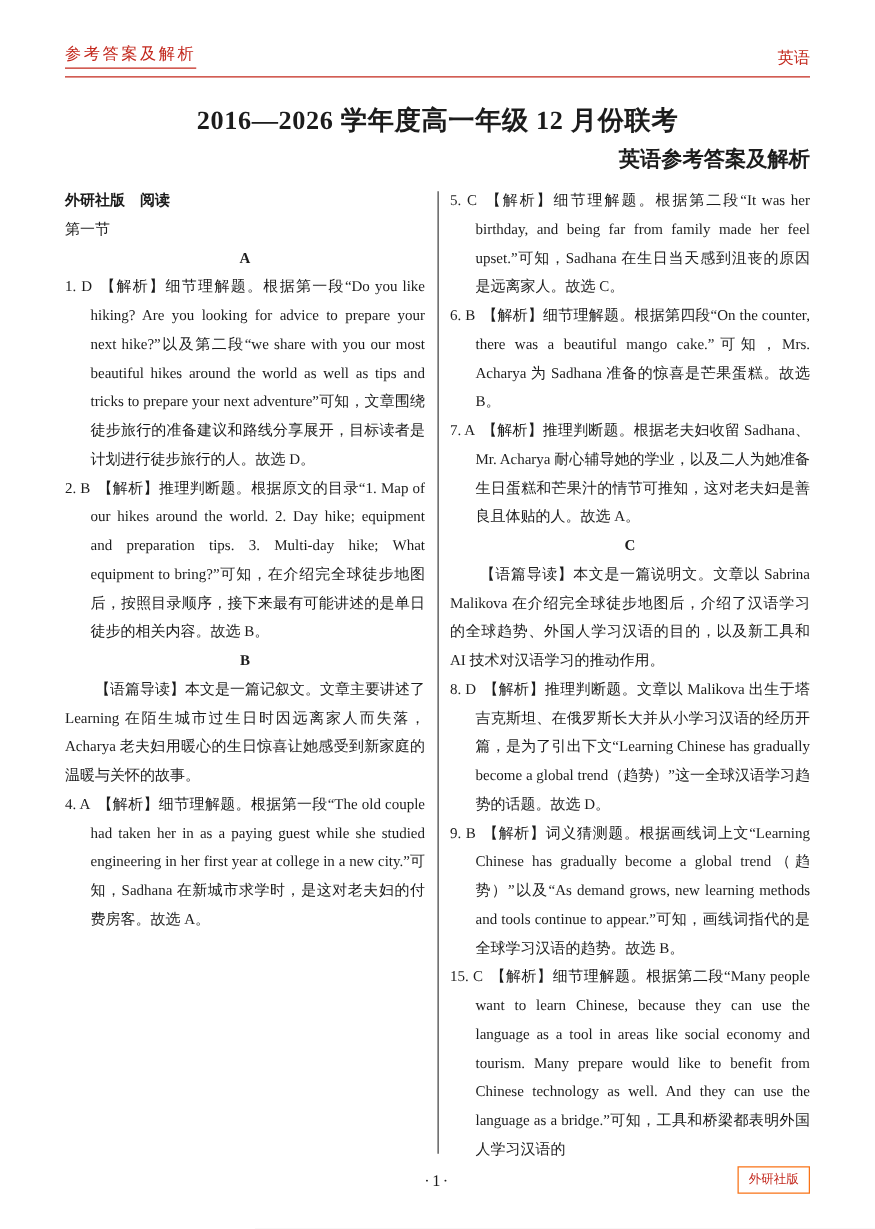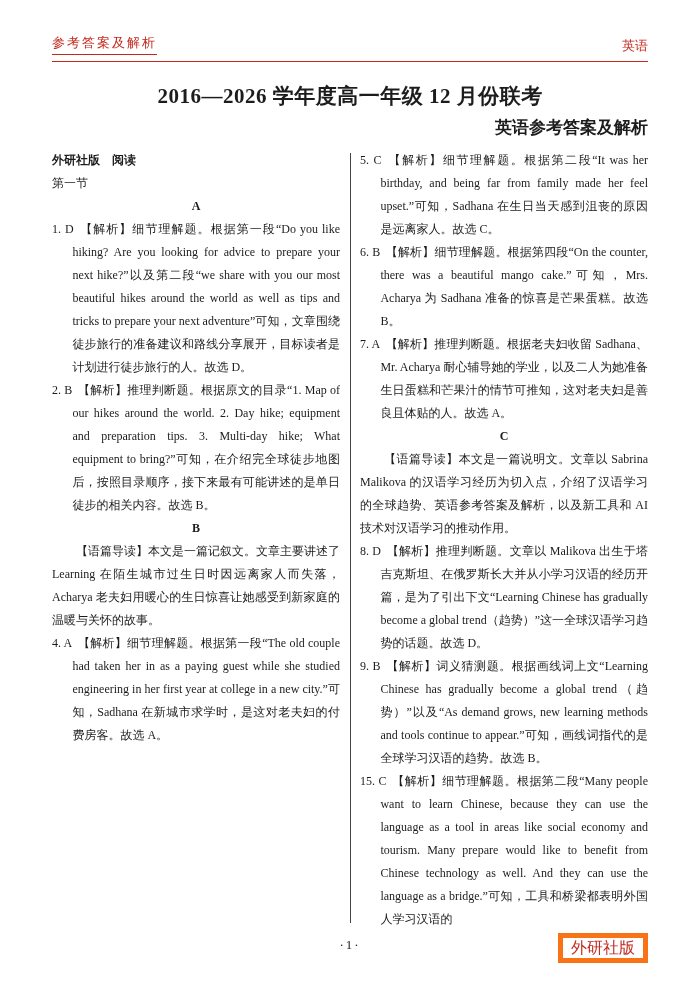--- a/index.html
+++ b/index.html
@@ -23,22 +23,22 @@
   .section { font-weight:bold; }
   .subsection { font-weight:normal; }
   .plabel { text-align:center; font-weight:bold; }
   .intro { text-indent:2em; }
   .item { padding-left:1.7em; text-indent:-1.7em; }
   .num { margin-right:0.45em; }
   .tag { font-weight:normal; }
   .footer { position:absolute; left:52px; right:52px; bottom:26px; height:24px;
     display:flex; align-items:center; justify-content:center; }
   .pagenum { font-size:13px; letter-spacing:2px; }
-  .publisher { position:absolute; right:0; top:0; border:5px solid #f97316;
-    color:var(--accent); font-size:16px; line-height:18px; padding:1px 8px; }
+  .publisher { position:absolute; right:0; top:0; border:1px solid #f97316;
+    color:var(--accent); font-size:10px; line-height:18px; padding:1px 8px; }
 </style>
 </head>
 <body>
 
 <div class="page">
 
   <div class="topbar">
     <span class="hleft">参考答案及解析</span>
     <span class="hright">英语</span>
   </div>
@@ -60,21 +60,21 @@
       <p class="item"><span class="num">4. A</span><b class="tag">【解析】</b><span>细节理解题。根据第一段“The old couple had taken her in as a paying guest while she studied engineering in her first year at college in a new city.”可知，Sadhana 在新城市求学时，是这对老夫妇的付费房客。故选 A。</span></p>
     </div>
 
     <div class="divider"></div>
 
     <div class="col">
       <p class="item"><span class="num">5. C</span><b class="tag">【解析】</b><span>细节理解题。根据第二段“It was her birthday, and being far from family made her feel upset.”可知，Sadhana 在生日当天感到沮丧的原因是远离家人。故选 C。</span></p>
       <p class="item"><span class="num">6. B</span><b class="tag">【解析】</b><span>细节理解题。根据第四段“On the counter, there was a beautiful mango cake.”可知，Mrs. Acharya 为 Sadhana 准备的惊喜是芒果蛋糕。故选 B。</span></p>
       <p class="item"><span class="num">7. A</span><b class="tag">【解析】</b><span>推理判断题。根据老夫妇收留 Sadhana、Mr. Acharya 耐心辅导她的学业，以及二人为她准备生日蛋糕和芒果汁的情节可推知，这对老夫妇是善良且体贴的人。故选 A。</span></p>
       <p class="plabel">C</p>
-      <p class="intro"><b class="tag">【语篇导读】</b><span>本文是一篇说明文。文章以 Sabrina Malikova 的汉语学习经历为切入点，介绍了汉语学习的全球趋势、英语参考答案及解析，以及新工具和 AI 技术对汉语学习的推动作用。</span></p>
+      <p class="intro"><b class="tag">【语篇导读】</b><span>本文是一篇说明文。文章以 Sabrina Malikova 在介绍完全球徒步地图后，介绍了汉语学习的全球趋势、外国人学习汉语的目的，以及新工具和 AI 技术对汉语学习的推动作用。</span></p>
       <p class="item"><span class="num">8. D</span><b class="tag">【解析】</b><span>推理判断题。文章以 Malikova 出生于塔吉克斯坦、在俄罗斯长大并从小学习汉语的经历开篇，是为了引出下文“Learning Chinese has gradually become a global trend（趋势）”这一全球汉语学习趋势的话题。故选 D。</span></p>
       <p class="item"><span class="num">9. B</span><b class="tag">【解析】</b><span>词义猜测题。根据画线词上文“Learning Chinese has gradually become a global trend（趋势）”以及“As demand grows, new learning methods and tools continue to appear.”可知，画线词指代的是全球学习汉语的趋势。故选 B。</span></p>
       <p class="item"><span class="num">15. C</span><b class="tag">【解析】</b><span>细节理解题。根据第二段“Many people want to learn Chinese, because they can use the language as a tool in areas like social economy and tourism. Many prepare would like to benefit from Chinese technology as well. And they can use the language as a bridge.”可知，工具和桥梁都表明外国人学习汉语的</span></p>
     </div>
 
   </div>
 
   <div class="footer">
     <span class="pagenum">·1·</span>
     <span class="publisher">外研社版</span>

